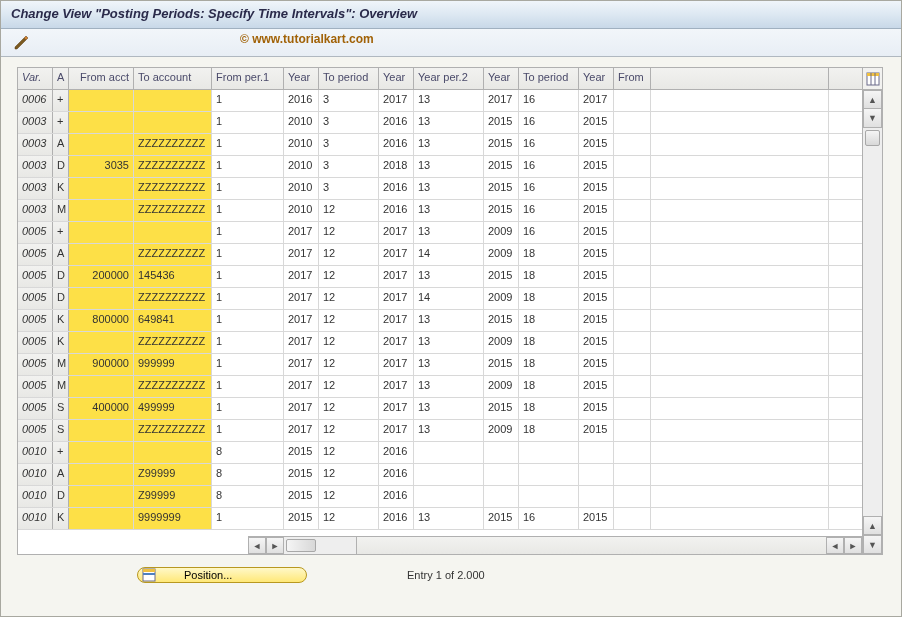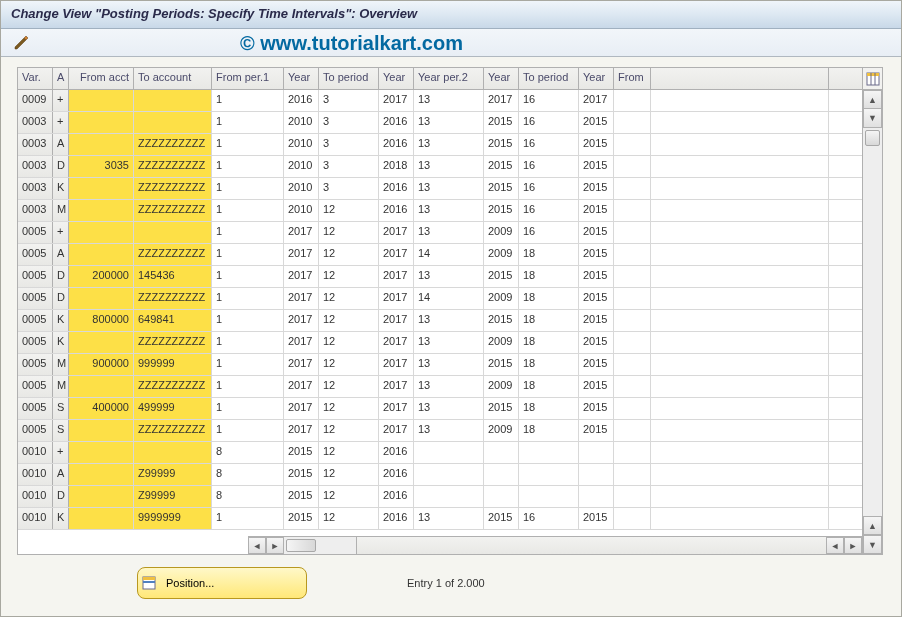--- a/index.html
+++ b/index.html
@@ -33,22 +33,22 @@
     .toolbar-btn {
       display: inline-block;
       width: 18px;
       height: 18px;
       cursor: pointer;
     }
     .watermark {
       position: absolute;
       top: 32px;
       left: 240px;
-      color: #0369a1;
-      font-size: 20px;
+      color: #a16207;
+      font-size: 12px;
       font-weight: bold;
       pointer-events: none;
       z-index: 0;
     }
     .content {
       padding: 10px 10px 0 16px;
       position: relative;
     }
     .grid-container {
       display: flex;
@@ -99,21 +99,21 @@
       background: linear-gradient(to bottom, #f2f2f0 0%, #e8e8e5 100%);
       border-right: 1px solid #b0b0b0;
     }
     .cell-readonly {
       background: #fde047;
     }
     .cell-editable {
       background: #ffffff;
     }
     
-    .c-var { width: 35px; }
+    .c-var { width: 35px; font-style: italic; }
     .c-a   { width: 16px; }
     .c-from-acct { width: 65px; text-align: right; }
     .c-to-acct { width: 78px; }
     .c-from-per1 { width: 72px; }
     .c-year1 { width: 35px; }
     .c-to-per1 { width: 60px; }
     .c-year2 { width: 35px; }
     .c-from-per2 { width: 70px; }
     .c-year3 { width: 35px; }
     .c-to-per2 { width: 60px; }
@@ -193,28 +193,28 @@
     }
     .footer {
       display: flex;
       align-items: center;
       padding: 12px 0 0 120px;
       gap: 100px;
     }
     .position-btn {
       display: inline-flex;
       align-items: center;
-      gap: 10px;
+      gap: 28px;
       padding: 2px 6px 2px 4px;
       background: linear-gradient(to bottom, #fff8c8 0%, #ffe878 100%);
       border: 1px solid #b89820;
       border-radius: 8px;
       cursor: pointer;
       width: 170px;
-      height: 32px;
+      height: 16px;
     }
     .entry-text {
       color: #333;
     }
   </style>
 </head>
 <body>
 
 <div class="title-bar">
   <span class="title-text">Change View "Posting Periods: Specify Time Intervals": Overview</span>
@@ -247,21 +247,21 @@
         <div class="grid-header-cell c-from-per2">Year per.2</div>
         <div class="grid-header-cell c-year3">Year</div>
         <div class="grid-header-cell c-to-per2">To period</div>
         <div class="grid-header-cell c-year4">Year</div>
         <div class="grid-header-cell c-augr">From</div>
         <div class="grid-header-cell c-right"></div>
       </div>
 
       <div class="grid-body" id="grid-body">
           <div class="grid-row">
-            <div class="grid-cell c-var cell-btn">0009</div>
+            <div class="grid-cell c-var cell-btn">0006</div>
             <div class="grid-cell c-a cell-btn">+</div>
             <div class="grid-cell c-from-acct cell-readonly"></div>
             <div class="grid-cell c-to-acct cell-readonly"></div>
             <div class="grid-cell c-from-per1 cell-editable">1</div>
             <div class="grid-cell c-year1 cell-editable">2016</div>
             <div class="grid-cell c-to-per1 cell-editable">3</div>
             <div class="grid-cell c-year2 cell-editable">2017</div>
             <div class="grid-cell c-from-per2 cell-editable">13</div>
             <div class="grid-cell c-year3 cell-editable">2017</div>
             <div class="grid-cell c-to-per2 cell-editable">16</div>

